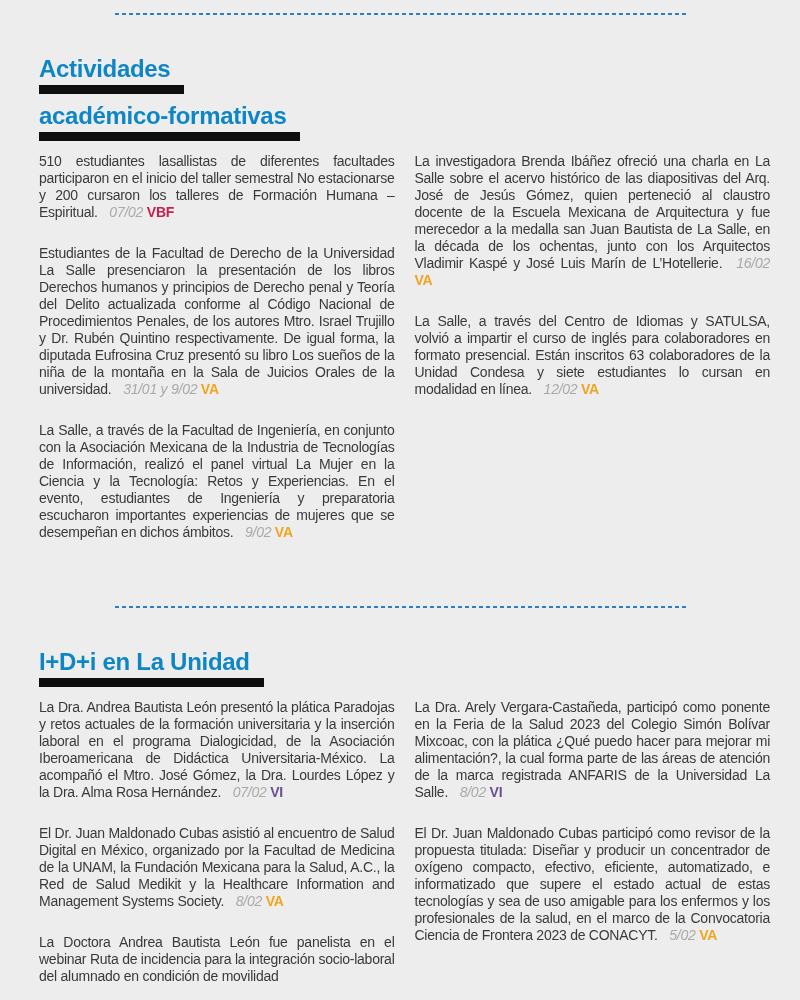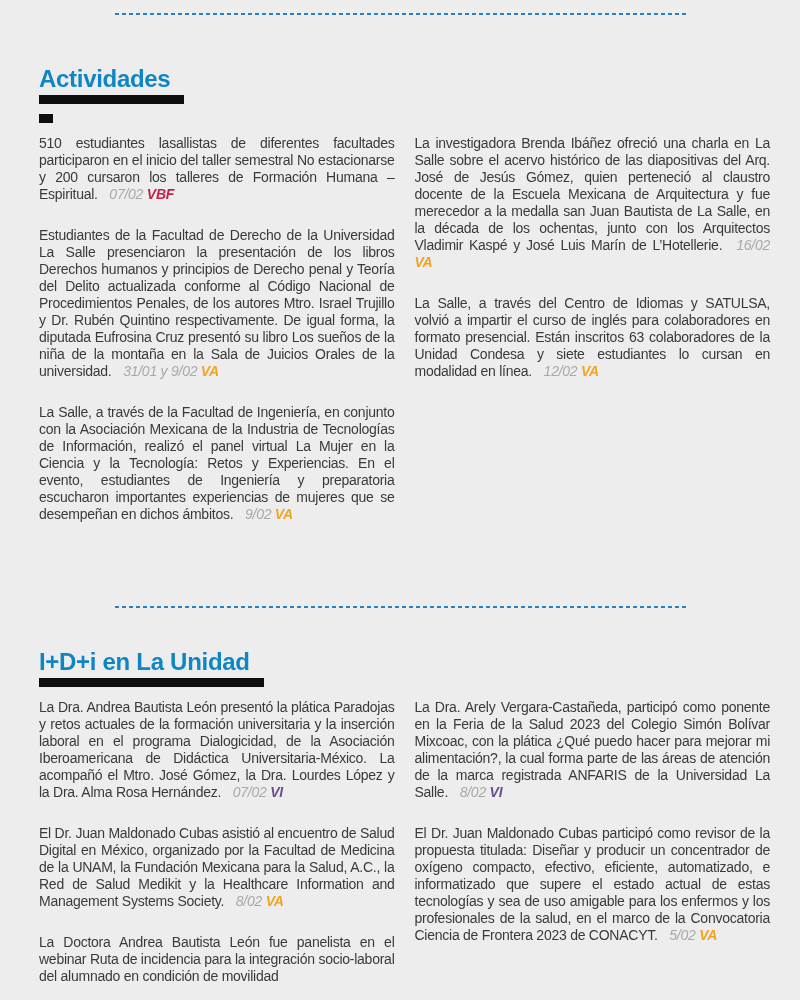--- a/index.html
+++ b/index.html
@@ -11,21 +11,21 @@
   .page{position:relative;width:800px;height:1000px;background:#ededed;}
 
   .divider{
     position:absolute;left:115px;width:572px;height:2px;
     background:repeating-linear-gradient(90deg,#2d7fc2 0 4px,transparent 4px 7px);
   }
   .divider-top{top:13px;}
   .divider-middle{top:606px;}
 
   .section{position:absolute;left:39px;right:30px;}
-  .section-1{top:65px;}
+  .section-1{top:55px;}
   .section-2{top:648px;}
 
   .heading{margin:0 0 12px 0;}
   .hline{display:table;margin:0 0 8px 0;}
   .htext{
     display:block;
     font-size:24px;font-weight:bold;color:#0e86c6;
     letter-spacing:-0.3px;line-height:28px;white-space:nowrap;
   }
   .hbar{height:9px;background:#0e0e0e;margin-top:2px;width:calc(100% + 14px);}
@@ -34,37 +34,38 @@
   .col{flex:1;min-width:0;}
 
   .para{
     margin:0 0 24px 0;
     font-size:14px;line-height:17px;color:#3a3a3a;
     text-align:justify;letter-spacing:-0.25px;
   }
   .para:last-child{margin-bottom:0;}
   .para .i{}
   .date{color:#a9a9a9;font-style:italic;margin-left:8px;}
-  .tag{font-style:italic;font-weight:bold;}
+  .tag{font-weight:bold;}
 </style>
 </head>
 <body>
 
 <div class="page">
 
   <div class="divider divider-top"></div>
   <div class="divider divider-middle"></div>
 
   <div class="section section-1">
     <div class="heading">
         <div class="hline">
           <span class="htext">Actividades</span>
           <div class="hbar"></div>
         </div>
         <div class="hline">
+          <span class="htext">académico-formativas</span>
           <div class="hbar"></div>
         </div>
       </div>
     <div class="cols">
       <div class="col">
           <p class="para"><span>510 estudiantes lasallistas de diferentes facultades participaron en el inicio del taller semestral </span><span class="i">No estacionarse</span><span> y 200 cursaron los talleres de </span><span class="i">Formación Humana – Espiritual.</span><span class="date"> 07/02</span><span class="tag" style="color: rgb(197, 31, 77);"> VBF</span></p>
           <p class="para"><span>Estudiantes de la Facultad de Derecho de la Universidad La Salle presenciaron la presentación de los libros </span><span class="i">Derechos humanos y principios de Derecho penal</span><span> y </span><span class="i">Teoría del Delito actualizada conforme al Código Nacional de Procedimientos Penales</span><span>, de los autores Mtro. Israel Trujillo y Dr. Rubén Quintino respectivamente. De igual forma, la diputada Eufrosina Cruz presentó su libro Los sueños de la niña de la montaña en la Sala de Juicios Orales de la universidad.</span><span class="date"> 31/01 y 9/02</span><span class="tag" style="color: rgb(240, 164, 31);"> VA</span></p>
           <p class="para"><span>La Salle, a través de la Facultad de Ingeniería, en conjunto con la Asociación Mexicana de la Industria de Tecnologías de Información, realizó el panel virtual </span><span class="i">La Mujer en la Ciencia y la Tecnología: Retos y Experiencias.</span><span> En el evento, estudiantes de Ingeniería y preparatoria escucharon importantes experiencias de mujeres que se desempeñan en dichos ámbitos.</span><span class="date"> 9/02</span><span class="tag" style="color: rgb(240, 164, 31);"> VA</span></p>
         </div>
       <div class="col">

